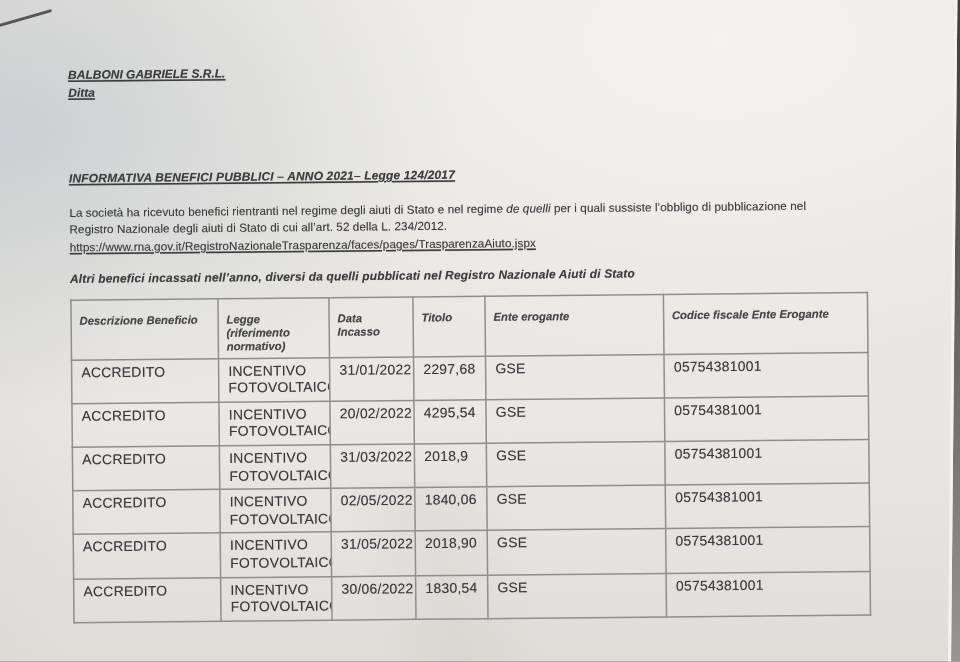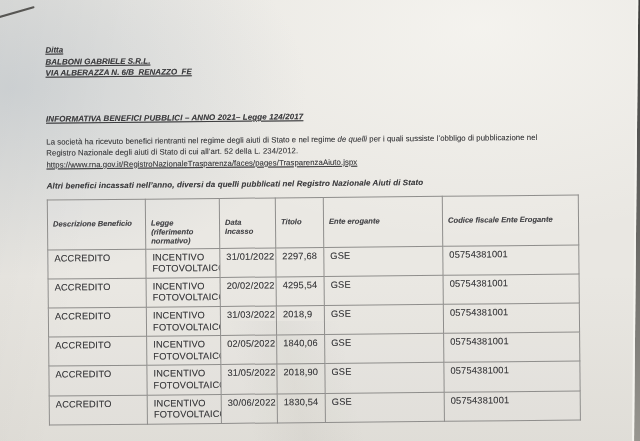--- a/index.html
+++ b/index.html
@@ -55,40 +55,39 @@
     position:absolute;left:47px;top:197px;width:531px;
     border-collapse:collapse;table-layout:fixed;
     background:rgba(255,255,255,0.06);
   }
   table.benefits th, table.benefits td{
     border:1px solid #8f8e8c;vertical-align:top;text-align:left;
     overflow:hidden;
   }
   table.benefits th{
     font-size:7.6px;font-weight:600;font-style:italic;color:#47474a;
-    padding:19px 4px 2px 5px;line-height:9.2px;height:16px;
+    padding:9px 4px 2px 5px;line-height:9.2px;height:16px;
   }
   table.benefits td{
     font-size:9.3px;font-weight:400;color:#3a3a3c;
     padding:3px 3px 2px 6px;line-height:11.6px;height:20px;letter-spacing:0.15px;
   }
 </style>
 </head>
 <body>
 
 <div class="photo">
   <div class="crease"></div>
   <div class="corner-line"></div>
 
   <div class="sheet">
 
     <div class="letterhead">
+      <div>BALBONI GABRIELE S.R.L.</div>
       <div>Ditta</div>
-      <div>BALBONI GABRIELE S.R.L.</div>
-      <div>VIA ALBERAZZA N. 6/B  RENAZZO  FE</div>
     </div>
 
     <div class="doc-title">INFORMATIVA BENEFICI PUBBLICI – ANNO 2021– Legge 124/2017</div>
 
     <div class="intro">
       <div><span>La società ha ricevuto benefici rientranti nel regime degli aiuti di Stato e nel regime </span><span class="it">de quelli</span><span> per i quali sussiste l’obbligo di pubblicazione nel</span></div>
       <div>Registro Nazionale degli aiuti di Stato di cui all’art. 52 della L. 234/2012.</div>
       <div class="reg-link">https://www.rna.gov.it/RegistroNazionaleTrasparenza/faces/pages/TrasparenzaAiuto.jspx</div>
     </div>
 

